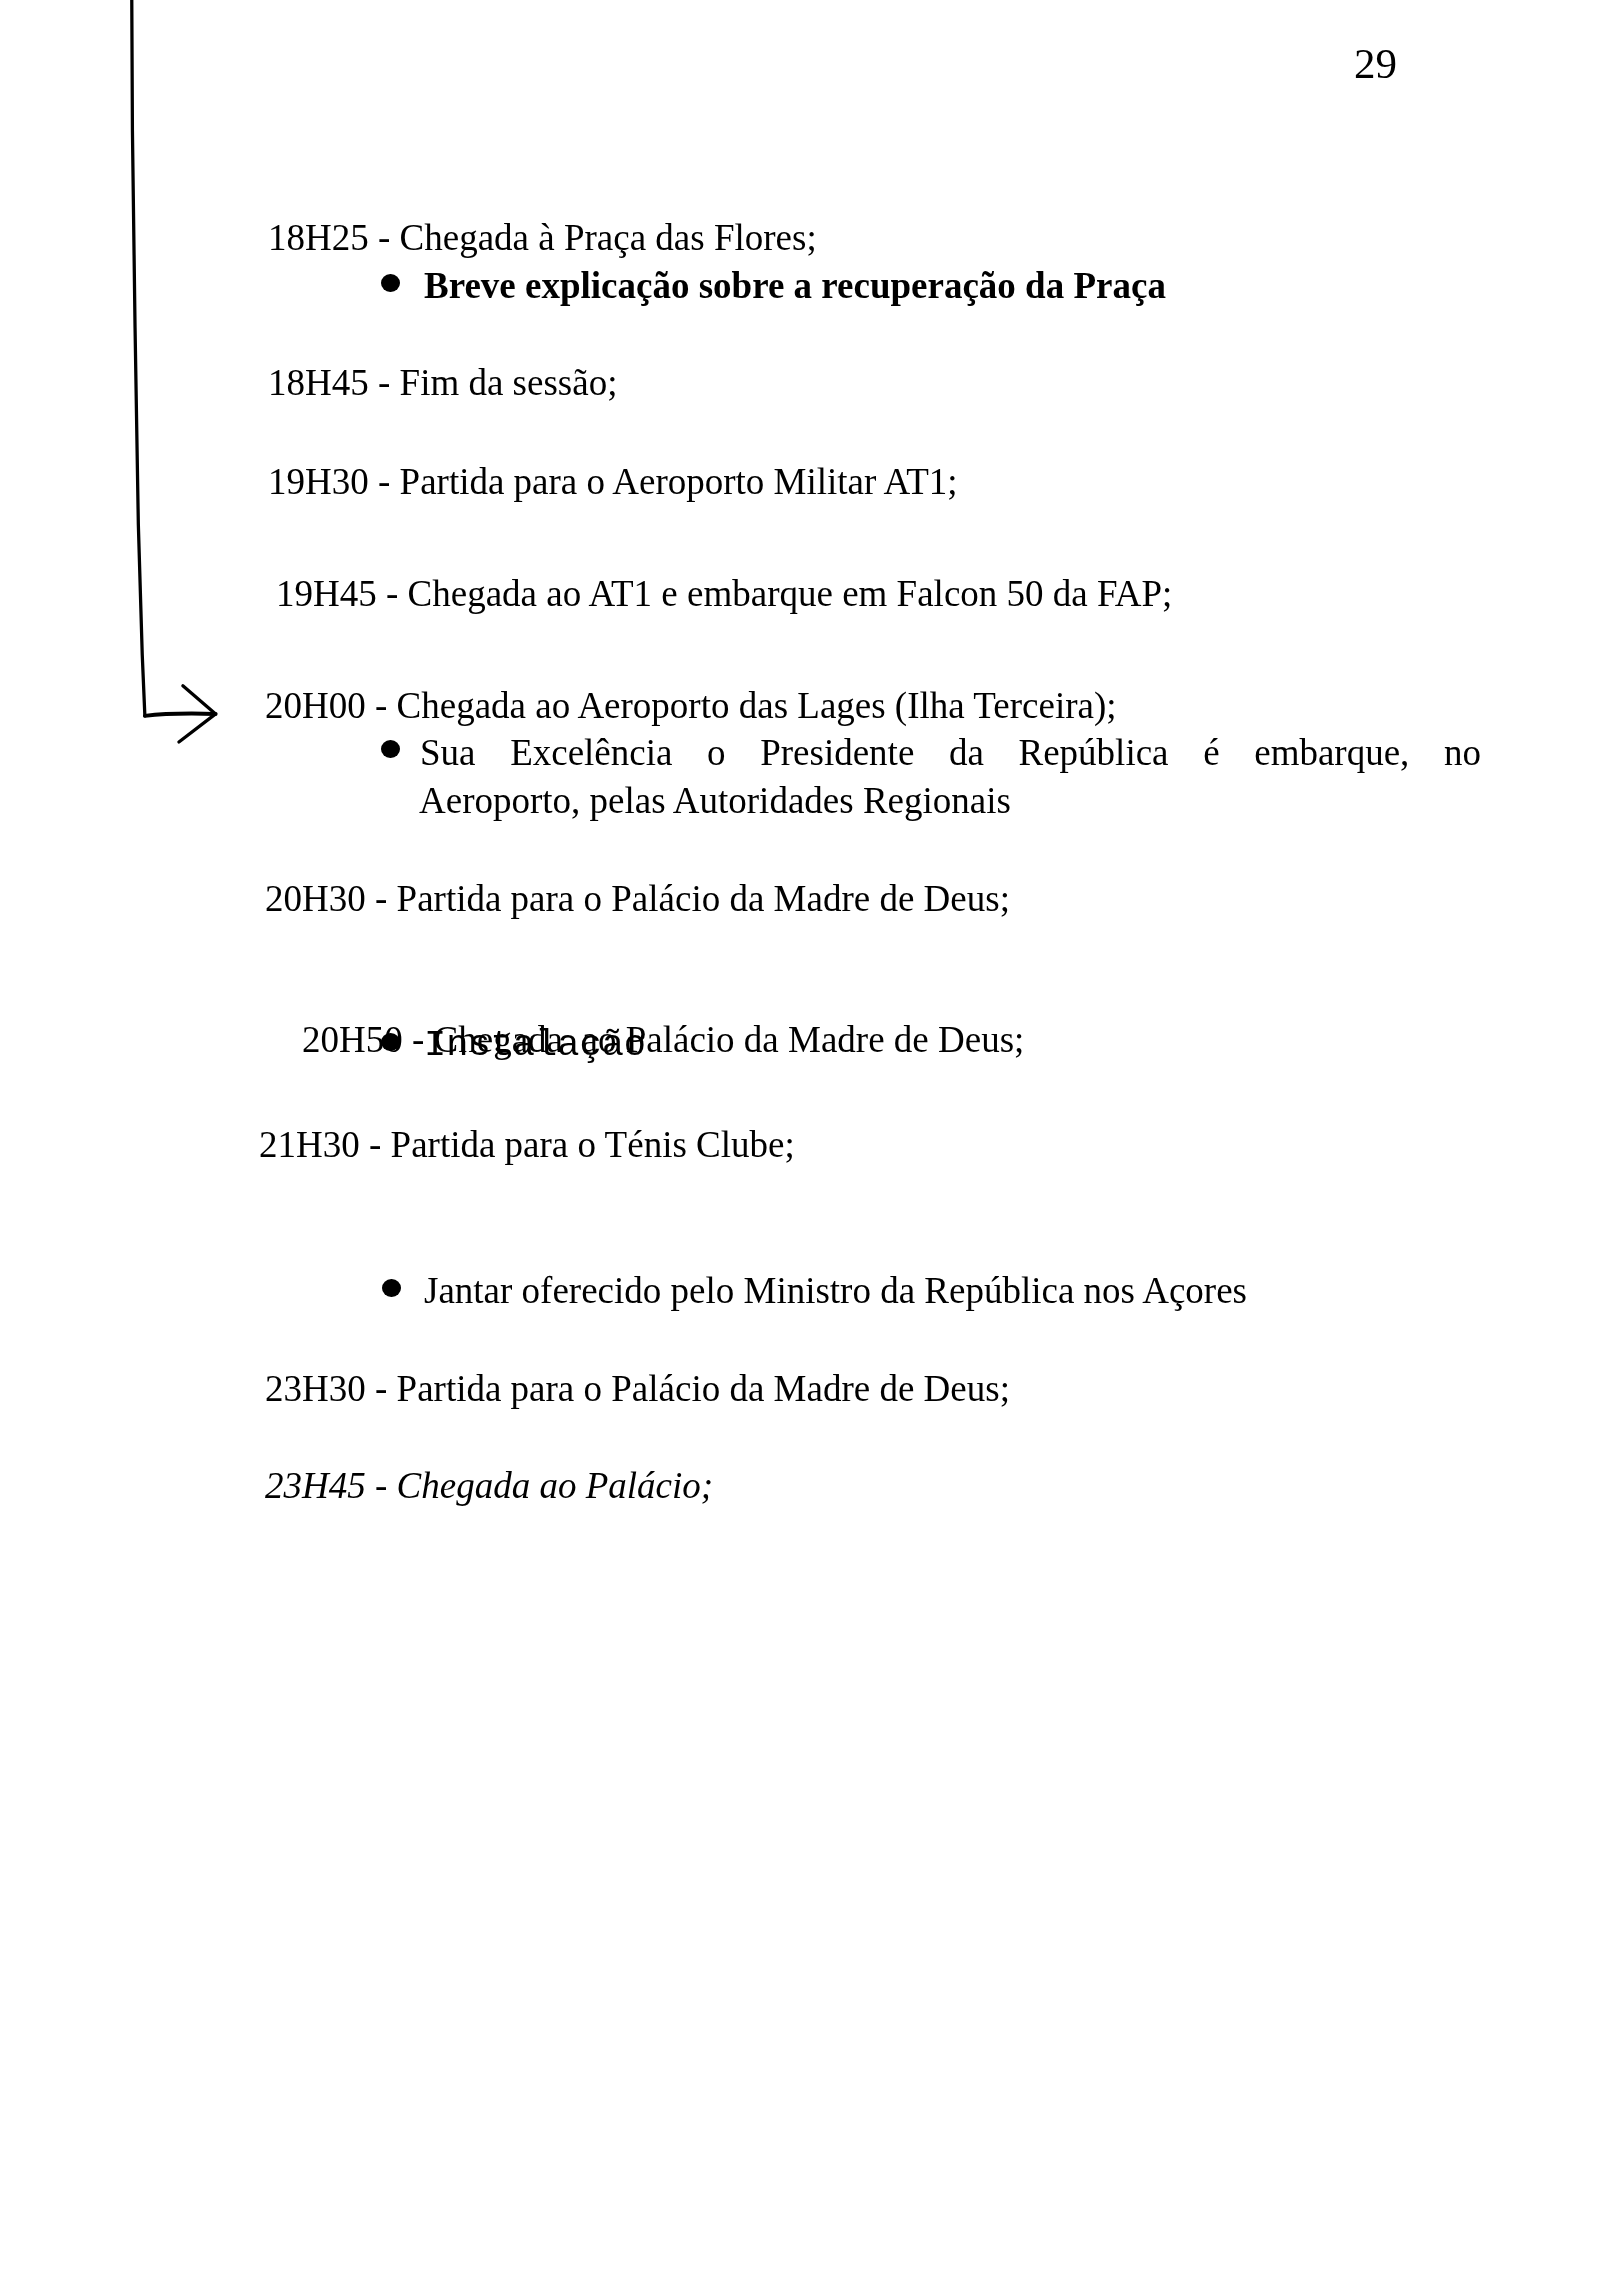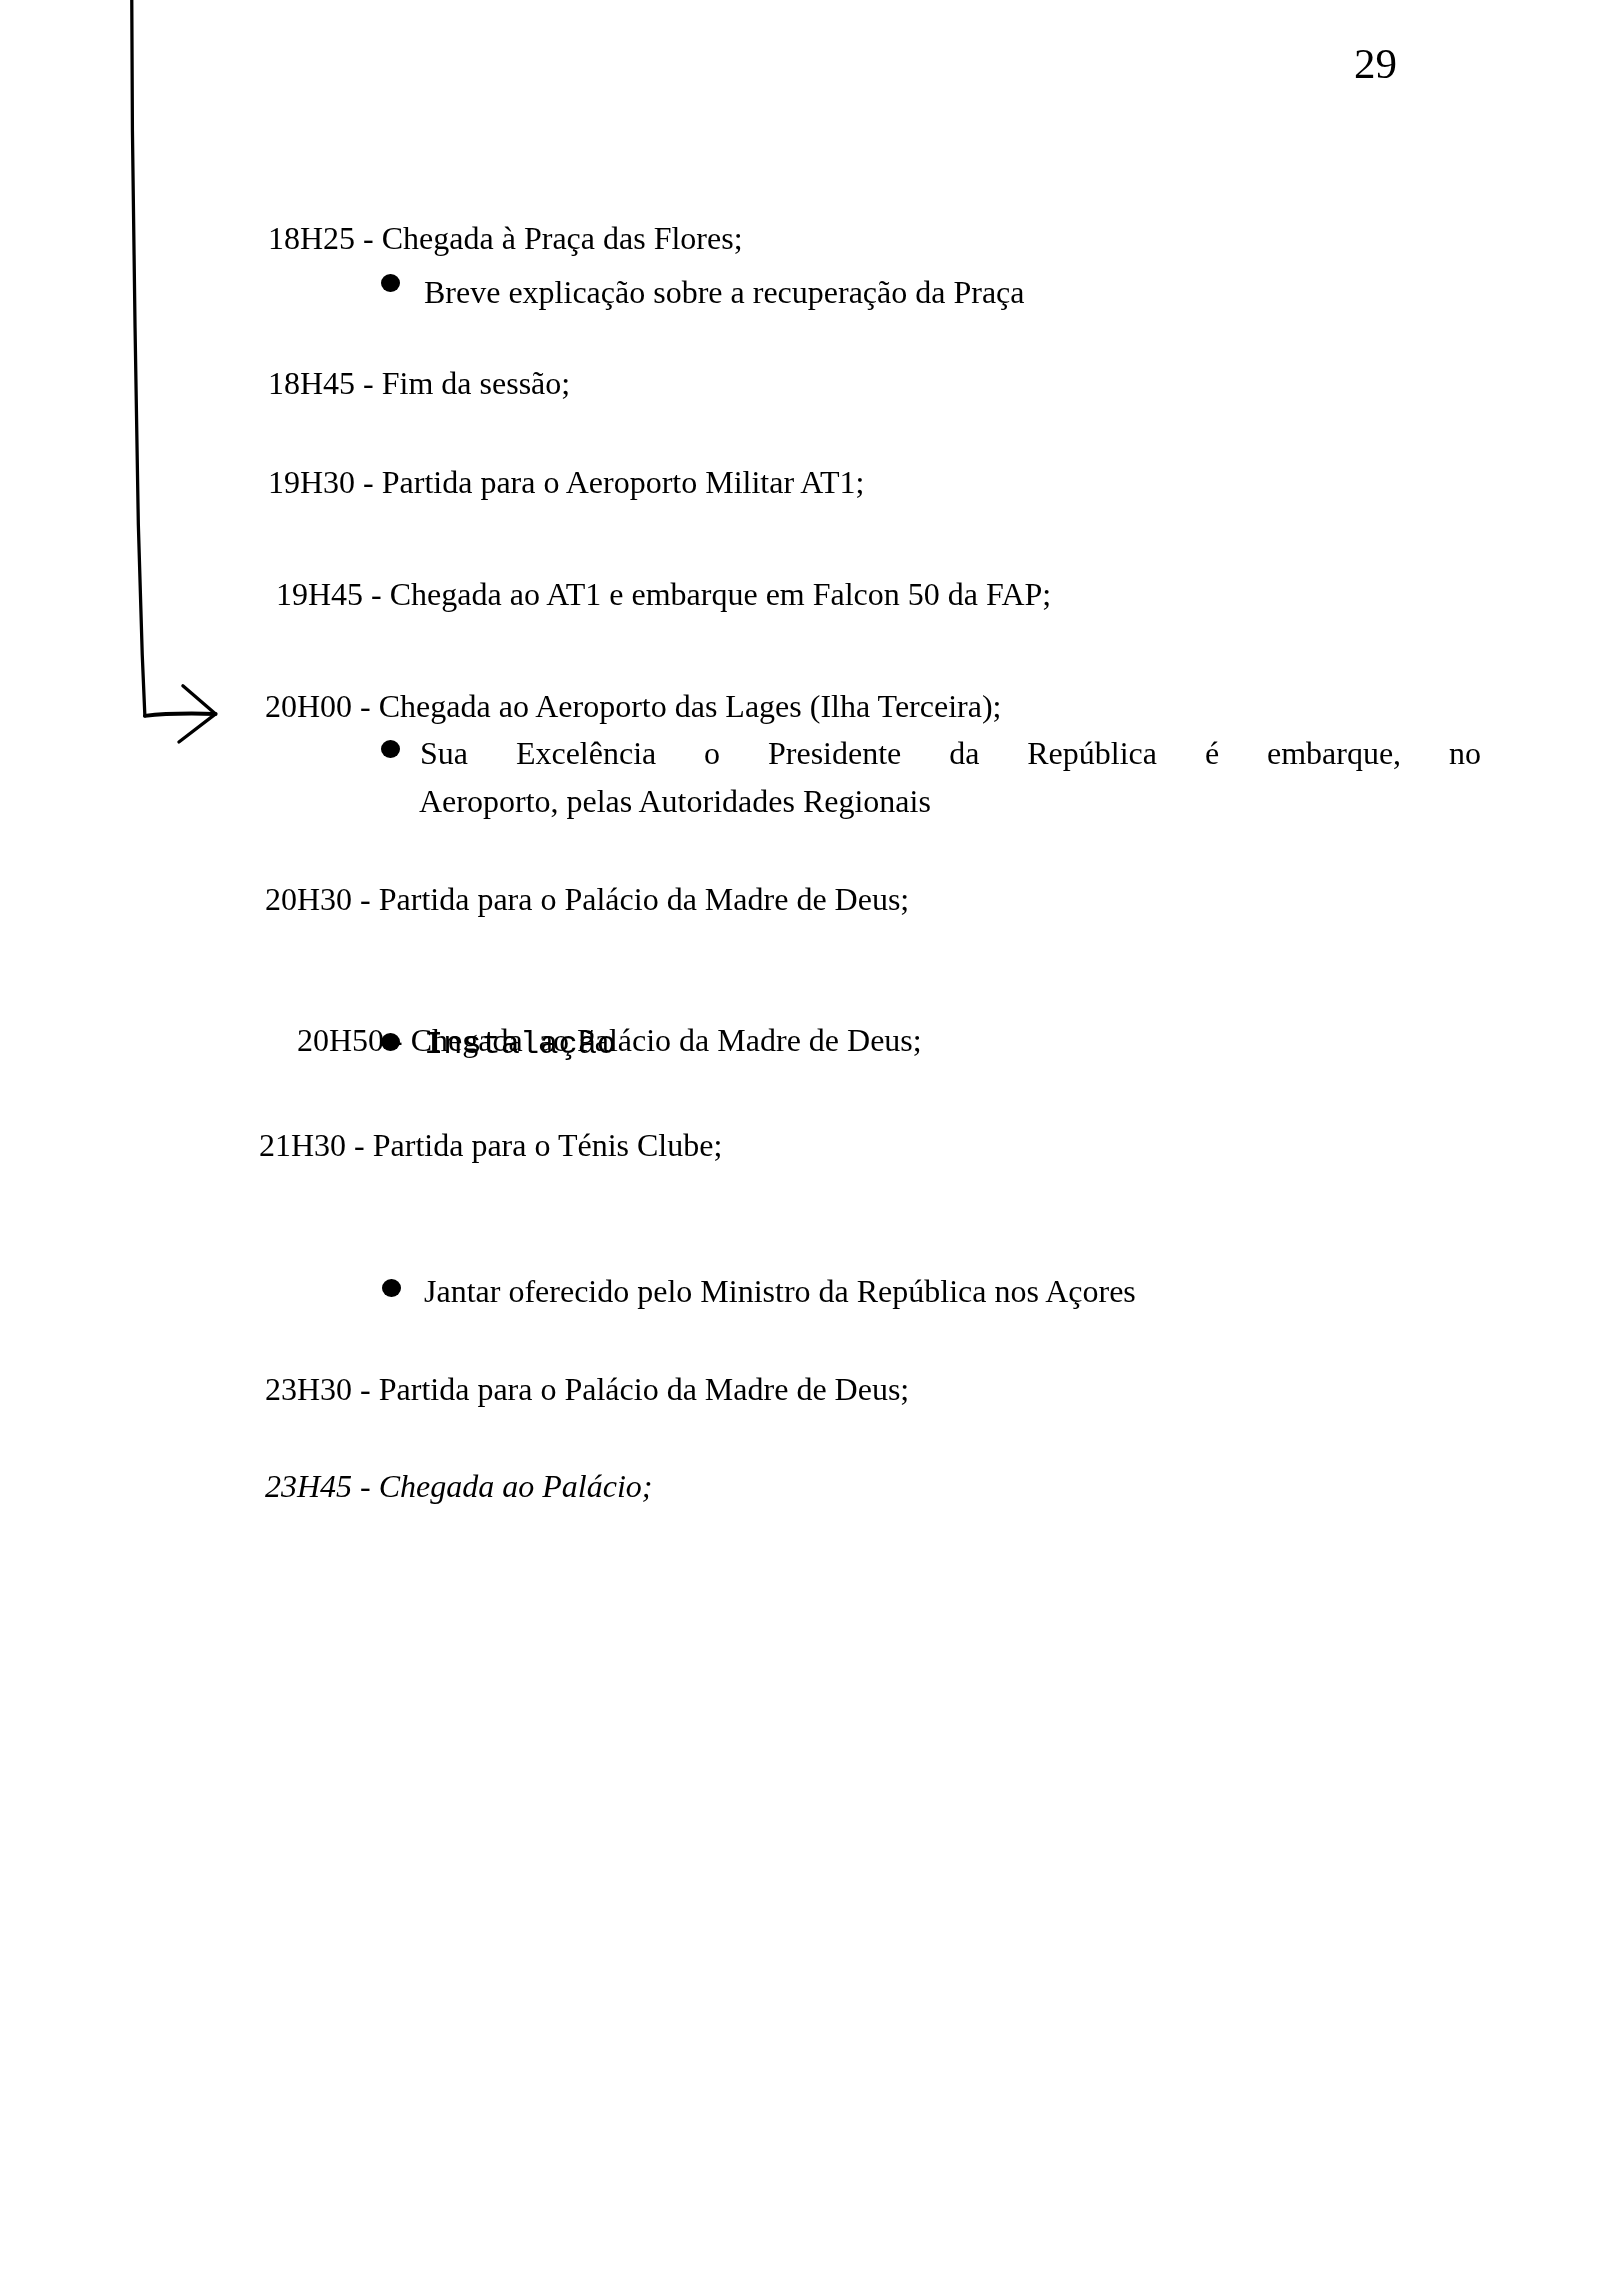--- a/index.html
+++ b/index.html
@@ -1,21 +1,21 @@
 <!DOCTYPE html>
 <html style="font-size:10.5px"><head>
 <meta charset="utf-8">
 <style>
   html, body { margin: 0; padding: 0; background: #ffffff; }
   body { width: 1614px; height: 2295px; position: relative; overflow: hidden; }
   .page { position: absolute; left: 0; top: 0; width: 1614px; height: 2295px; background: #ffffff; margin-left: 40px; }
   .txt {
     position: absolute;
     font-family: "Liberation Serif", "DejaVu Serif", serif;
-    font-size: 32px;
+    font-size: 37px;
     line-height: 42px;
     color: #000000;
     white-space: nowrap;
   }
   .page-number { left: 1314px; top: 42px; font-size: 43px; line-height: 43px; }
   .bullet {
     position: absolute;
     width: 19px; height: 18.3px;
     border-radius: 50%;
     background: #000000;
@@ -38,21 +38,21 @@
     <path d="M160 1093 Q 200 1088 268 1090" stroke="#000" stroke-width="6" fill="none" stroke-linecap="round"></path>
     <path d="M218 1047 L268 1090 L212 1133" stroke="#000" stroke-width="5" fill="none" stroke-linecap="round" stroke-linejoin="round"></path>
   </svg>
 
   <div class="txt page-number">29</div>
 
   <div class="txt" style="left:228px; top:217px;">
     <span>18H25</span><span> - </span><span>Chegada à Praça das Flores;</span>
   </div>
   <div class="bullet" style="left:341px; top:274px;"></div>
-  <div class="txt" style="left:384px; top:271px;">Breve explicação sobre a recuperação da Praça</div>
+  <div class="txt" style="left:384px; top:265px;font-weight:bold;">Breve explicação sobre a recuperação da Praça</div>
 
   <div class="txt" style="left:228px; top:362px;">
     <span>18H45</span><span> - </span><span>Fim da sessão;</span>
   </div>
 
   <div class="txt" style="left:228px; top:461px;">
     <span>19H30</span><span> - </span><span>Partida para o Aeroporto Militar AT1;</span>
   </div>
 
   <div class="txt" style="left:236px; top:573px;">

